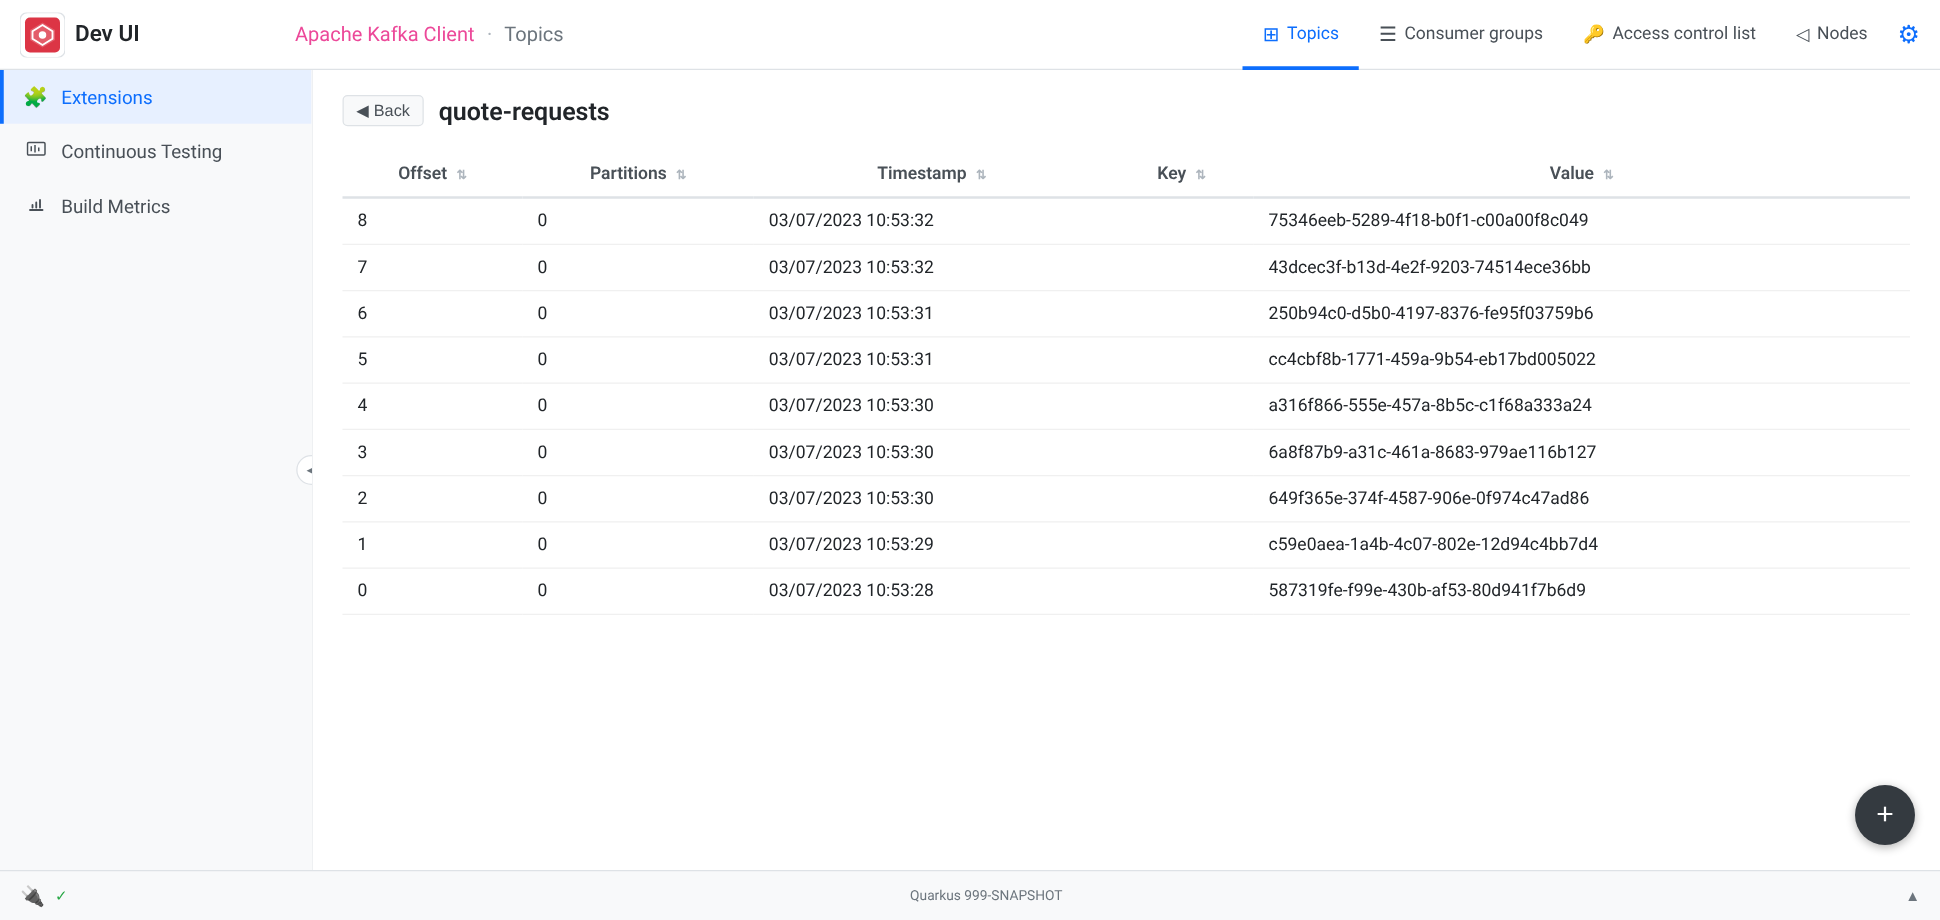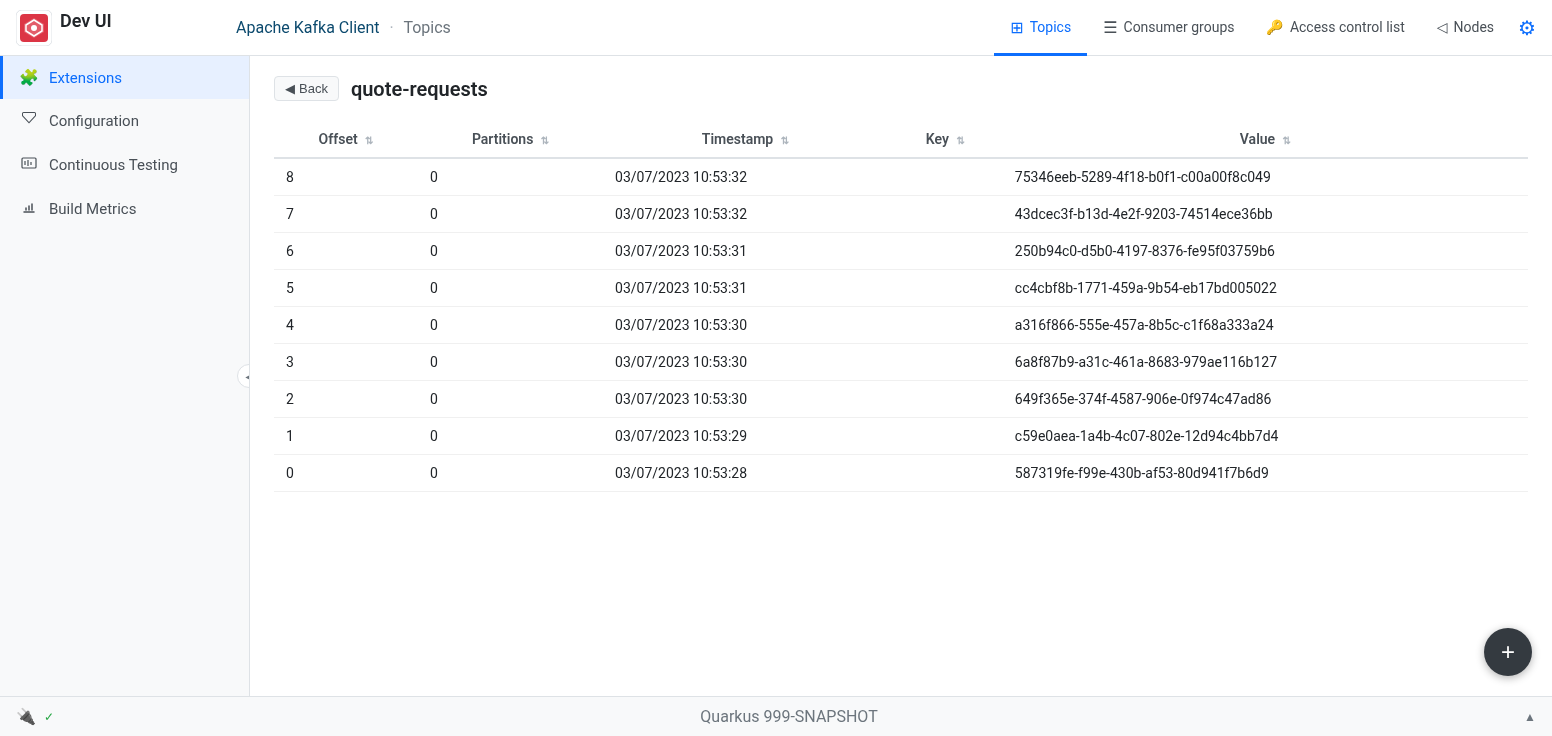--- a/index.html
+++ b/index.html
@@ -10,40 +10,40 @@
       display: flex;
       align-items: center;
       padding: 0 16px;
       height: 56px;
       border-bottom: 1px solid #dee2e6;
       background: #fff;
       flex-shrink: 0;
     }
     .logo-area {
       display: flex;
-      align-items: flex-start;
+      align-items: center;
       gap: 8px;
       min-width: 220px;
     }
     .logo-icon {
       width: 36px;
       height: 36px;
     }
     .logo-text {
       font-size: 18px;
       font-weight: 600;
       color: #212529;
     }
     .app-title {
       font-size: 16px;
       color: #495057;
       flex: 1;
     }
     .app-title span {
-      color: #0c4a6e;
+      color: #ec4899;
     }
     .top-nav {
       display: flex;
       align-items: center;
       gap: 0;
     }
     .top-nav-item {
       display: flex;
       align-items: center;
       gap: 6px;
@@ -194,21 +194,21 @@
       height: 40px;
       background: #f8f9fa;
       border-top: 1px solid #dee2e6;
       display: flex;
       align-items: center;
       padding: 0 16px;
       gap: 8px;
       flex-shrink: 0;
     }
     .footer-version {
-      font-size: 16px;
+      font-size: 11px;
       color: #6c757d;
       flex: 1;
       text-align: center;
     }
     .plug-icon {
       font-size: 16px;
       color: #28a745;
     }
     .chevron-up {
       font-size: 12px;
@@ -278,28 +278,20 @@
 <div class="main-layout">
 
   <div class="sidebar">
     <div class="sidebar-item active">
       <span class="sidebar-icon">🧩</span>
       <span>Extensions</span>
     </div>
     <div class="sidebar-item">
       <span class="sidebar-icon">
         <svg width="16" height="16" viewBox="0 0 16 16" fill="currentColor">
-            <path d="M1 2.5A1.5 1.5 0 012.5 1h11A1.5 1.5 0 0115 2.5v2.086a1 1 0 01-.293.707L8 12.586l-6.707-7.293A1 1 0 011 4.586V2.5zM2.5 2a.5.5 0 00-.5.5v2.086l6 6.5 6-6.5V2.5a.5.5 0 00-.5-.5h-11z"></path>
-          </svg>
-      </span>
-      <span>Configuration</span>
-    </div>
-    <div class="sidebar-item">
-      <span class="sidebar-icon">
-        <svg width="16" height="16" viewBox="0 0 16 16" fill="currentColor">
             <rect x="1" y="3" width="14" height="10" rx="1" fill="none" stroke="currentColor" stroke-width="1.2"></rect>
             <line x1="4" y1="6" x2="4" y2="10" stroke="currentColor" stroke-width="1.2"></line>
             <line x1="7" y1="5" x2="7" y2="11" stroke="currentColor" stroke-width="1.2"></line>
             <line x1="10" y1="7" x2="10" y2="10" stroke="currentColor" stroke-width="1.2"></line>
           </svg>
       </span>
       <span>Continuous Testing</span>
     </div>
     <div class="sidebar-item">
       <span class="sidebar-icon">

